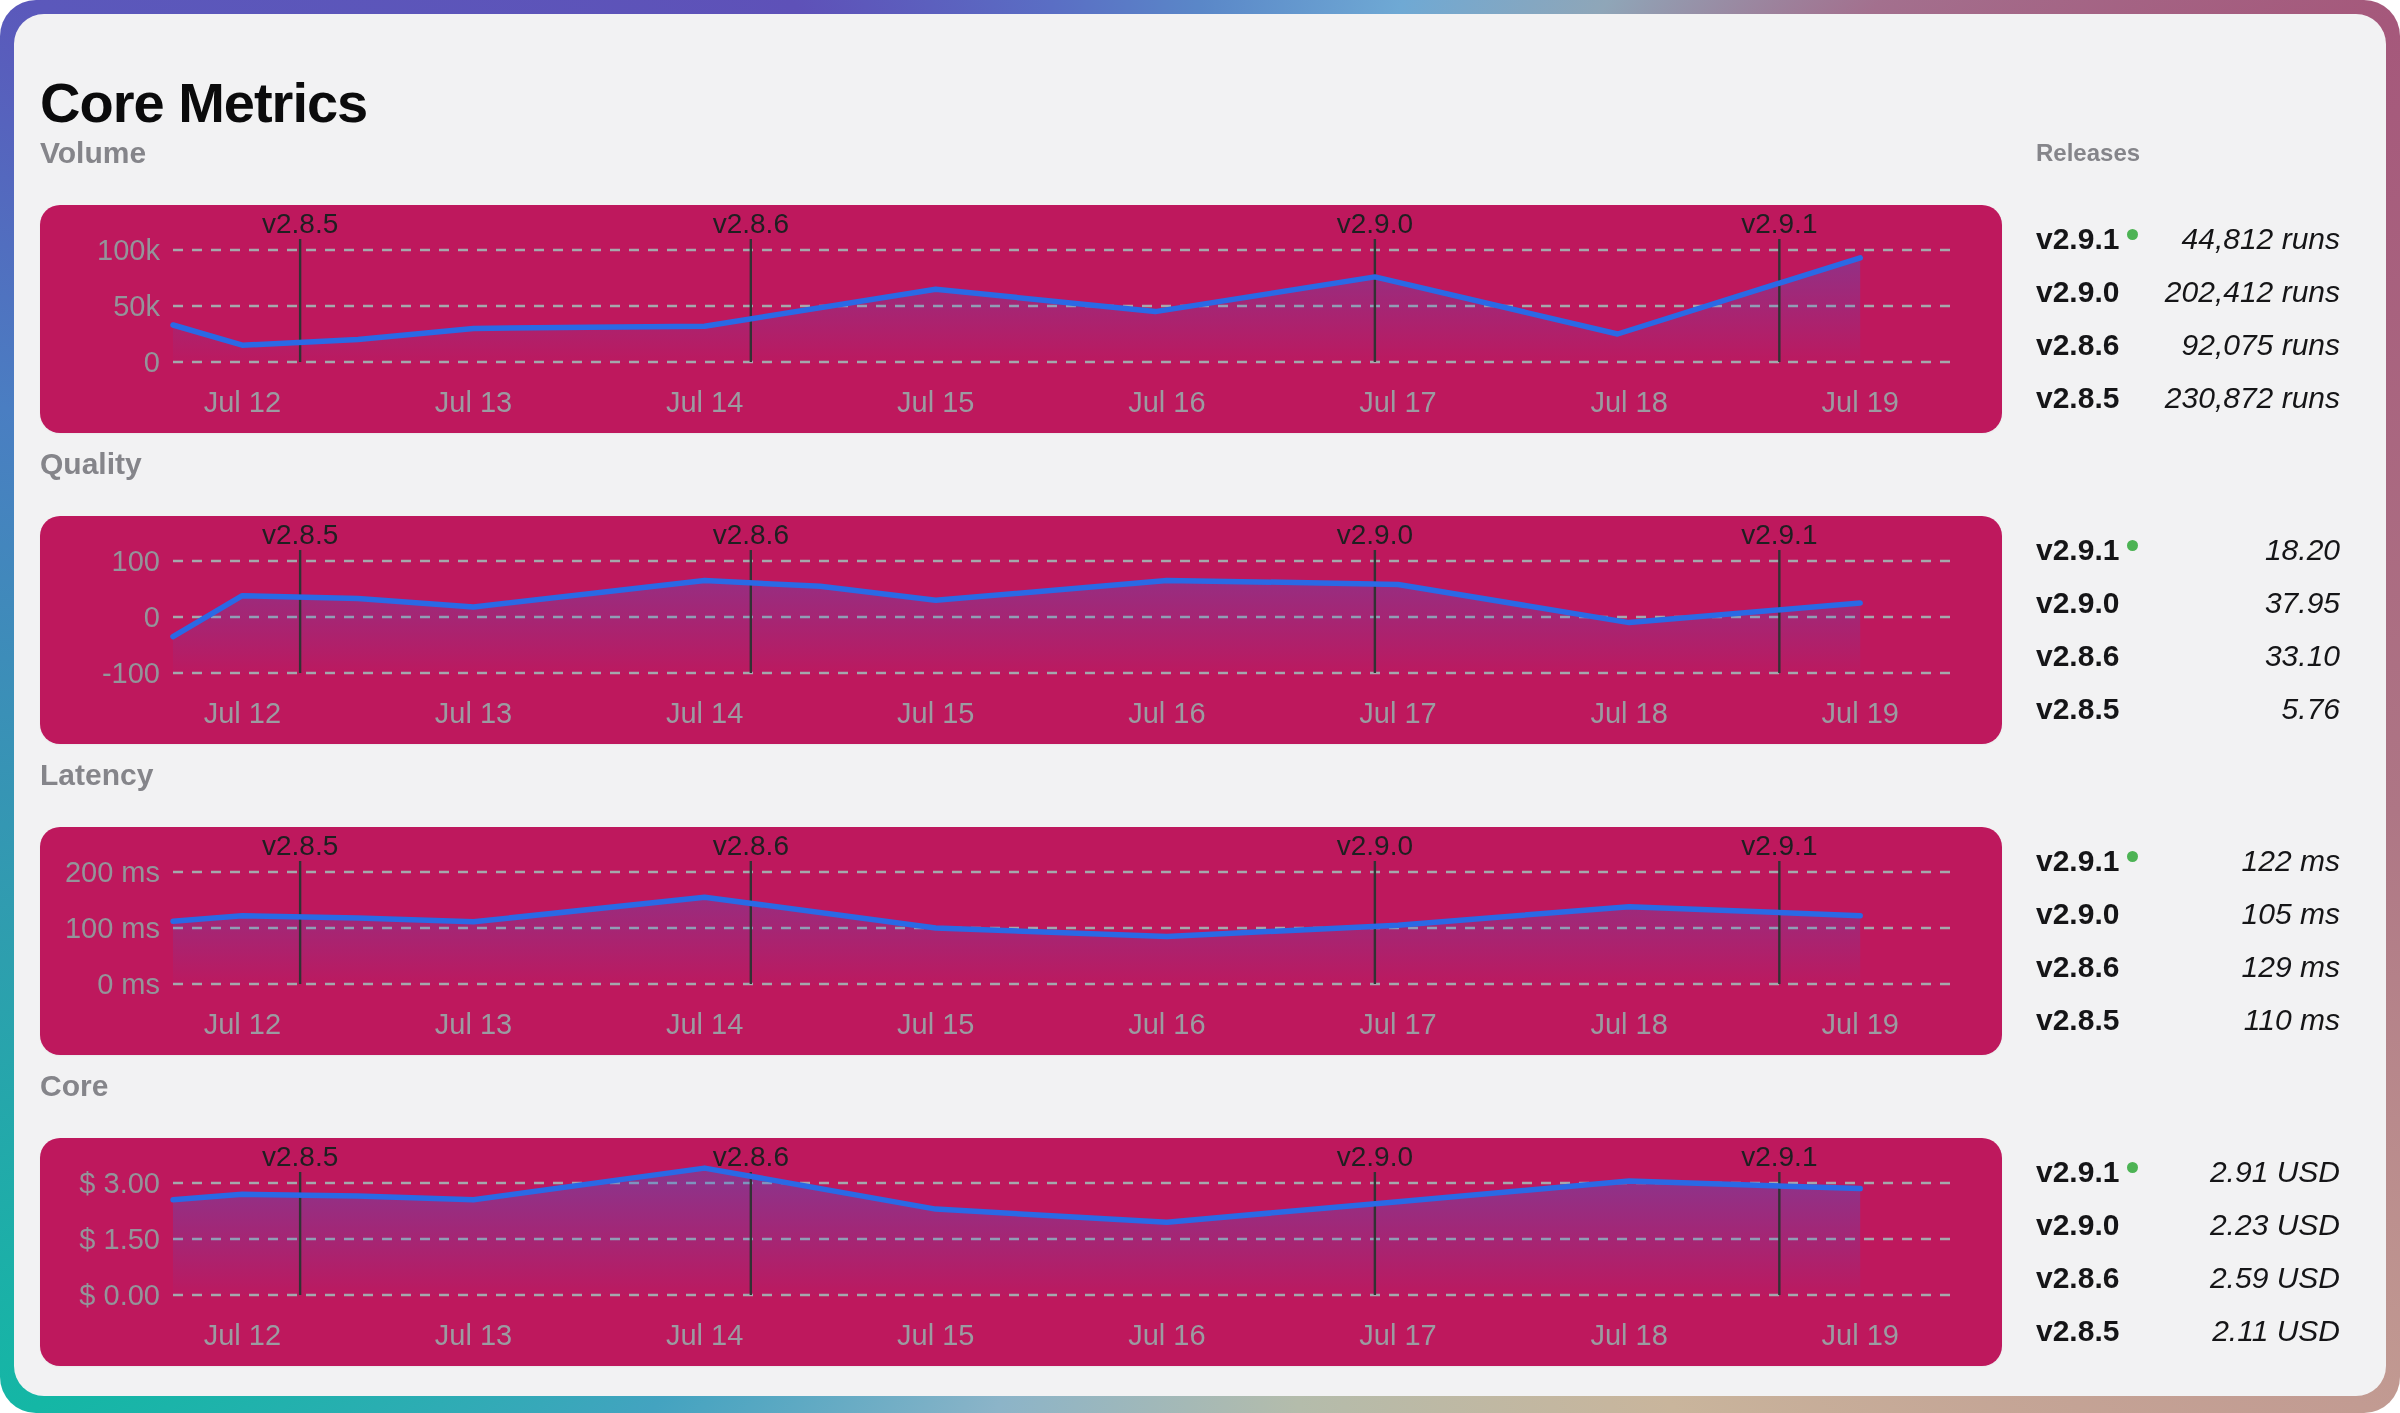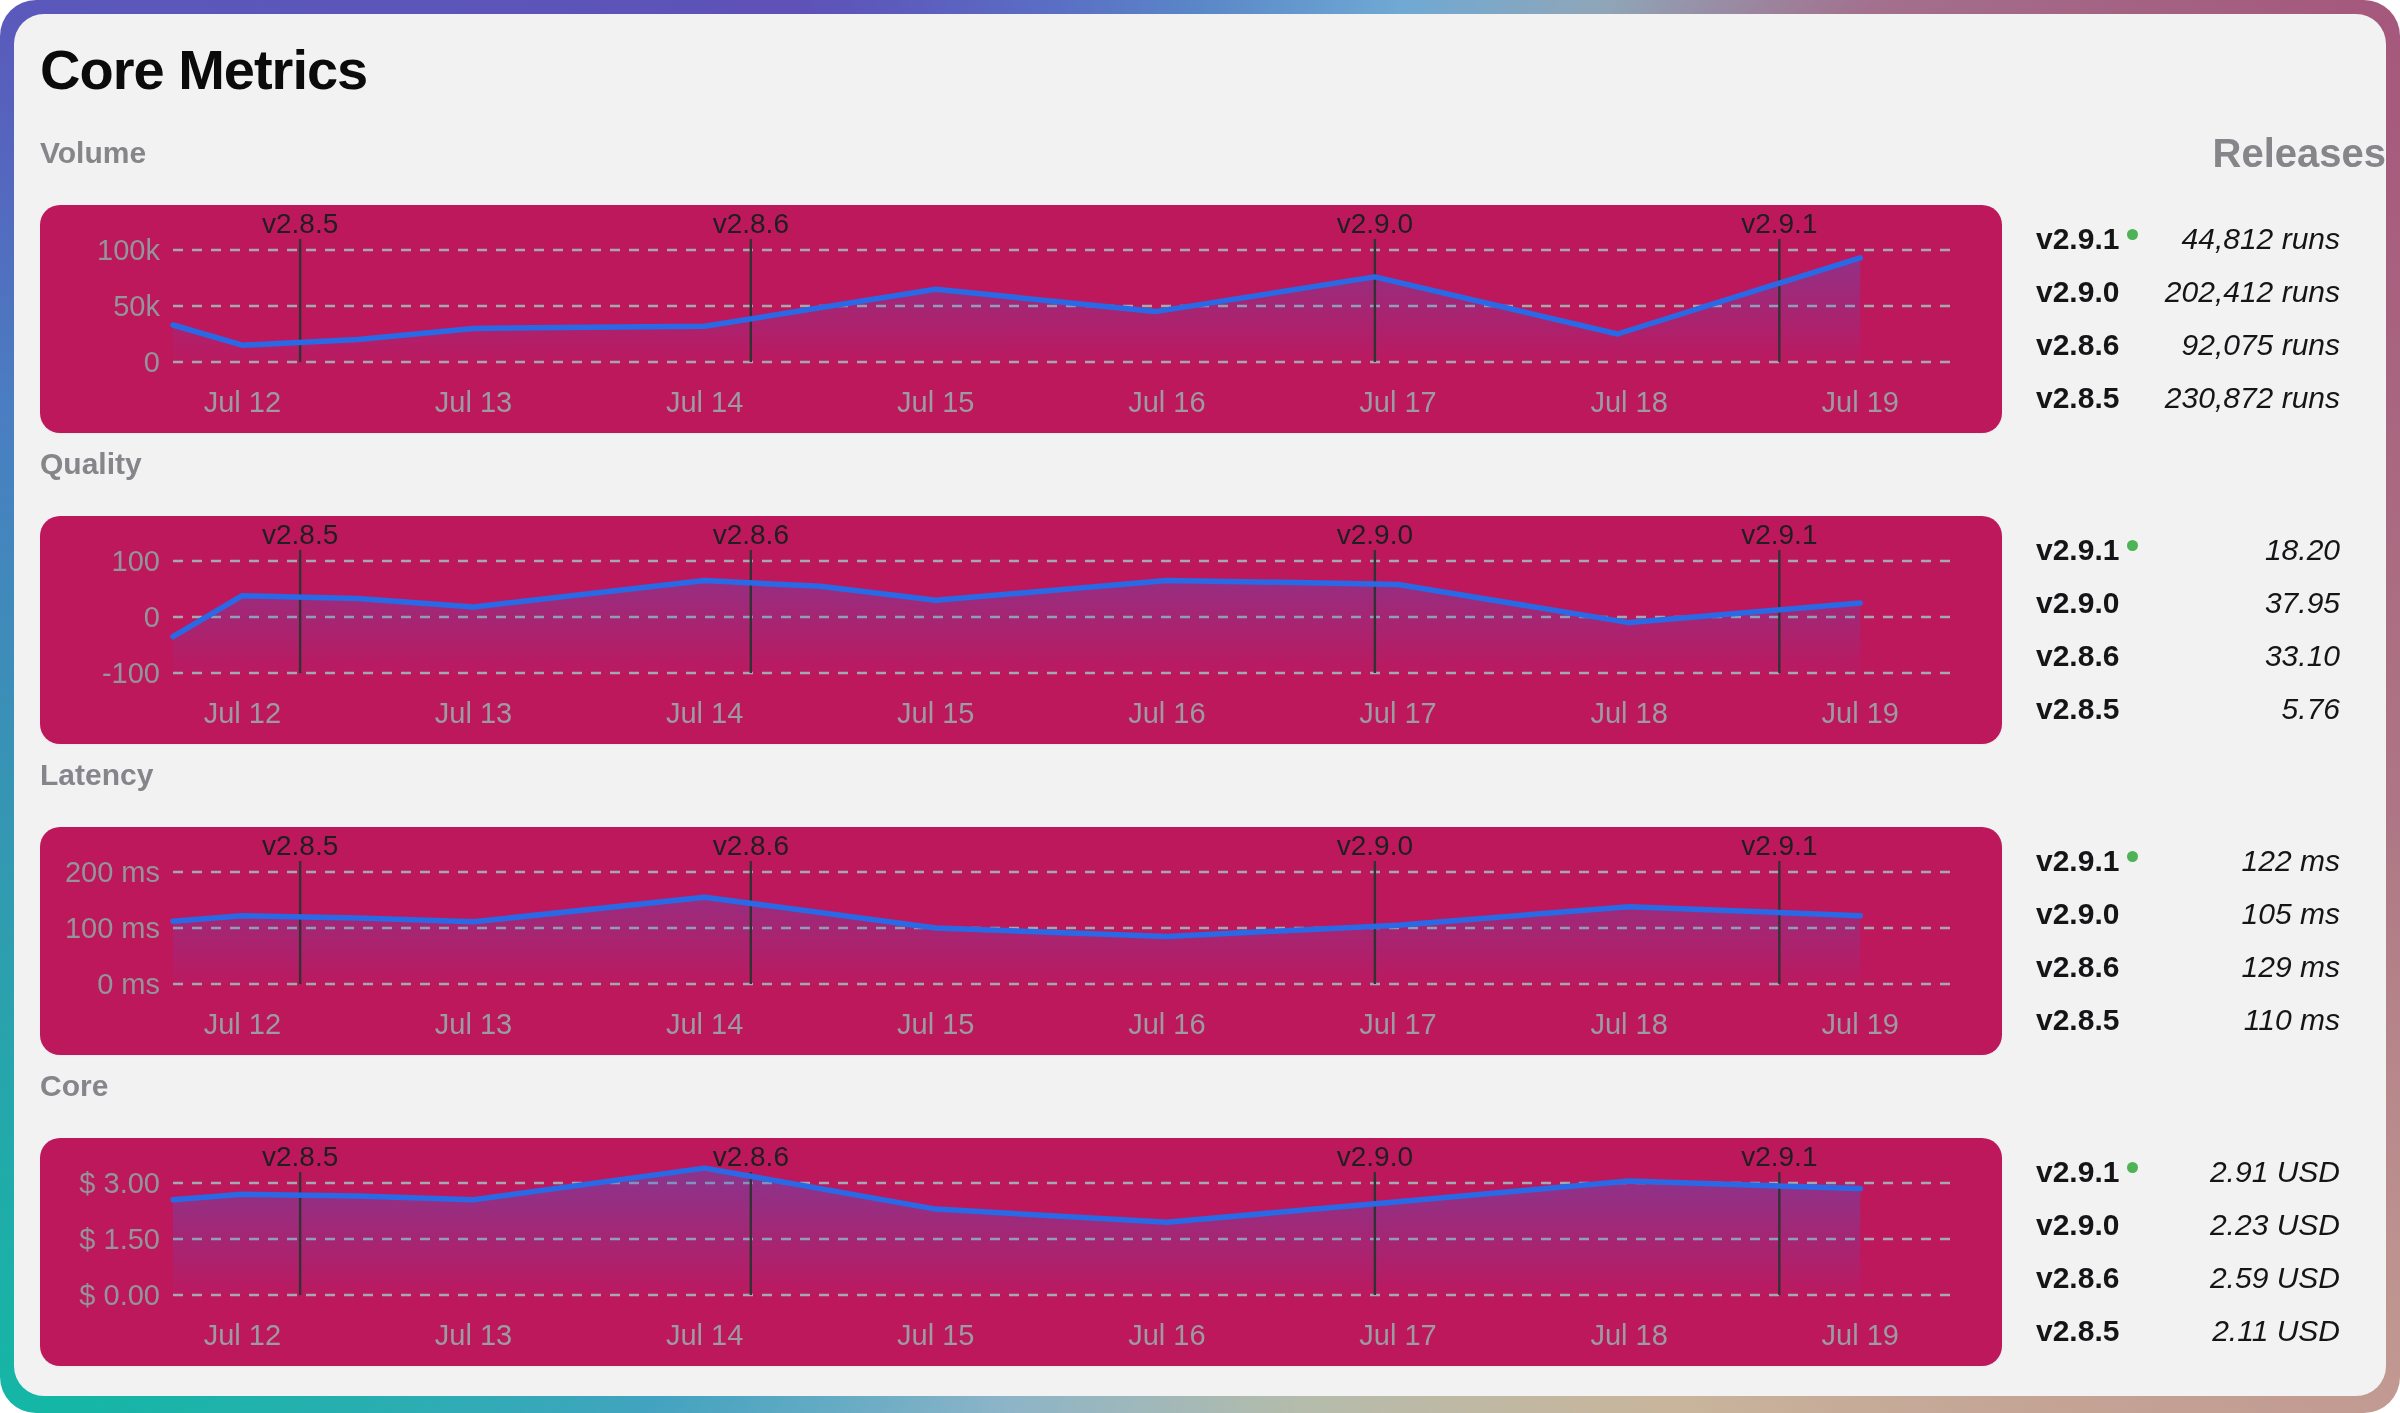--- a/index.html
+++ b/index.html
@@ -5,31 +5,31 @@
   html,body{margin:0;padding:0;width:2400px;height:1413px;background:#ffffff;
     font-family:"Liberation Sans",sans-serif;-webkit-font-smoothing:antialiased;}
   .page{position:relative;width:2400px;height:1413px;border-radius:36px;overflow:hidden;
     background:conic-gradient(from 0deg at 50% 50%,
       #5a87c8 0deg, #6fa9d4 16deg, #8fa6b8 30deg, #a3708e 44deg, #a5587b 60deg,
       #ae7685 95deg, #c29b92 121deg, #c9b59c 146deg, #b4bcab 172deg, #8cb4c8 196deg,
       #43a3c0 218deg, #14b7a5 239deg, #2d9fae 258deg, #4a7ec2 284deg, #5b58bb 301deg,
       #5e51b8 330deg, #5a6ec4 348deg, #5a87c8 360deg);}
   .card{position:absolute;left:14px;top:14px;right:14px;bottom:17px;background:#f2f2f3;
     border-radius:30px;box-sizing:border-box;padding:0 0 0 26px;display:flex;flex-direction:column;}
-  .header-row{height:121px;display:flex;align-items:flex-start;}
+  .header-row{height:121px;display:flex;align-items:flex-end;}
   h1.title{margin:0;flex:1;padding-top:24px;font-size:56px;line-height:64px;font-weight:700;
     color:#0b0b0c;letter-spacing:-1px;}
   .section-row{display:flex;height:311px;}
   .left-col{width:1962px;display:flex;flex-direction:column;}
   .sec-label{height:70px;font-size:30px;font-weight:600;color:#85858a;line-height:36px;}
   .chart-card{width:1962px;height:228px;background:#be185d;border-radius:20px;
     box-shadow:0 1px 2px rgba(0,0,0,0.04);}
   svg.chart{display:block;width:1962px;height:228px;}
   .rail{width:384px;padding-left:20px;box-sizing:border-box;}
-  .rail-header{height:70px;font-size:40px;font-weight:600;color:#85858a;line-height:36px;padding-left:14px;text-align:right;}
+  .rail-header{height:70px;font-size:24px;font-weight:600;color:#85858a;line-height:36px;padding-left:14px;}
   .rail-spacer{width:384px;}
   .rail-group{height:228px;padding-top:7px;box-sizing:border-box;}
   .release-row{height:53px;display:flex;align-items:center;padding:0 46px 0 14px;
     font-size:30px;color:#151517;}
   .release-version{font-weight:700;}
   .release-dot{width:11px;height:11px;border-radius:50%;margin-left:8px;margin-top:-8px;}
   .release-value{margin-left:auto;font-weight:400;white-space:nowrap;font-style:italic;}
   
   .grid{stroke:#a5a8ac;stroke-width:2.6;stroke-dasharray:10 9;fill:none;}
   .marker{stroke:#323234;stroke-width:2.4;fill:none;}

